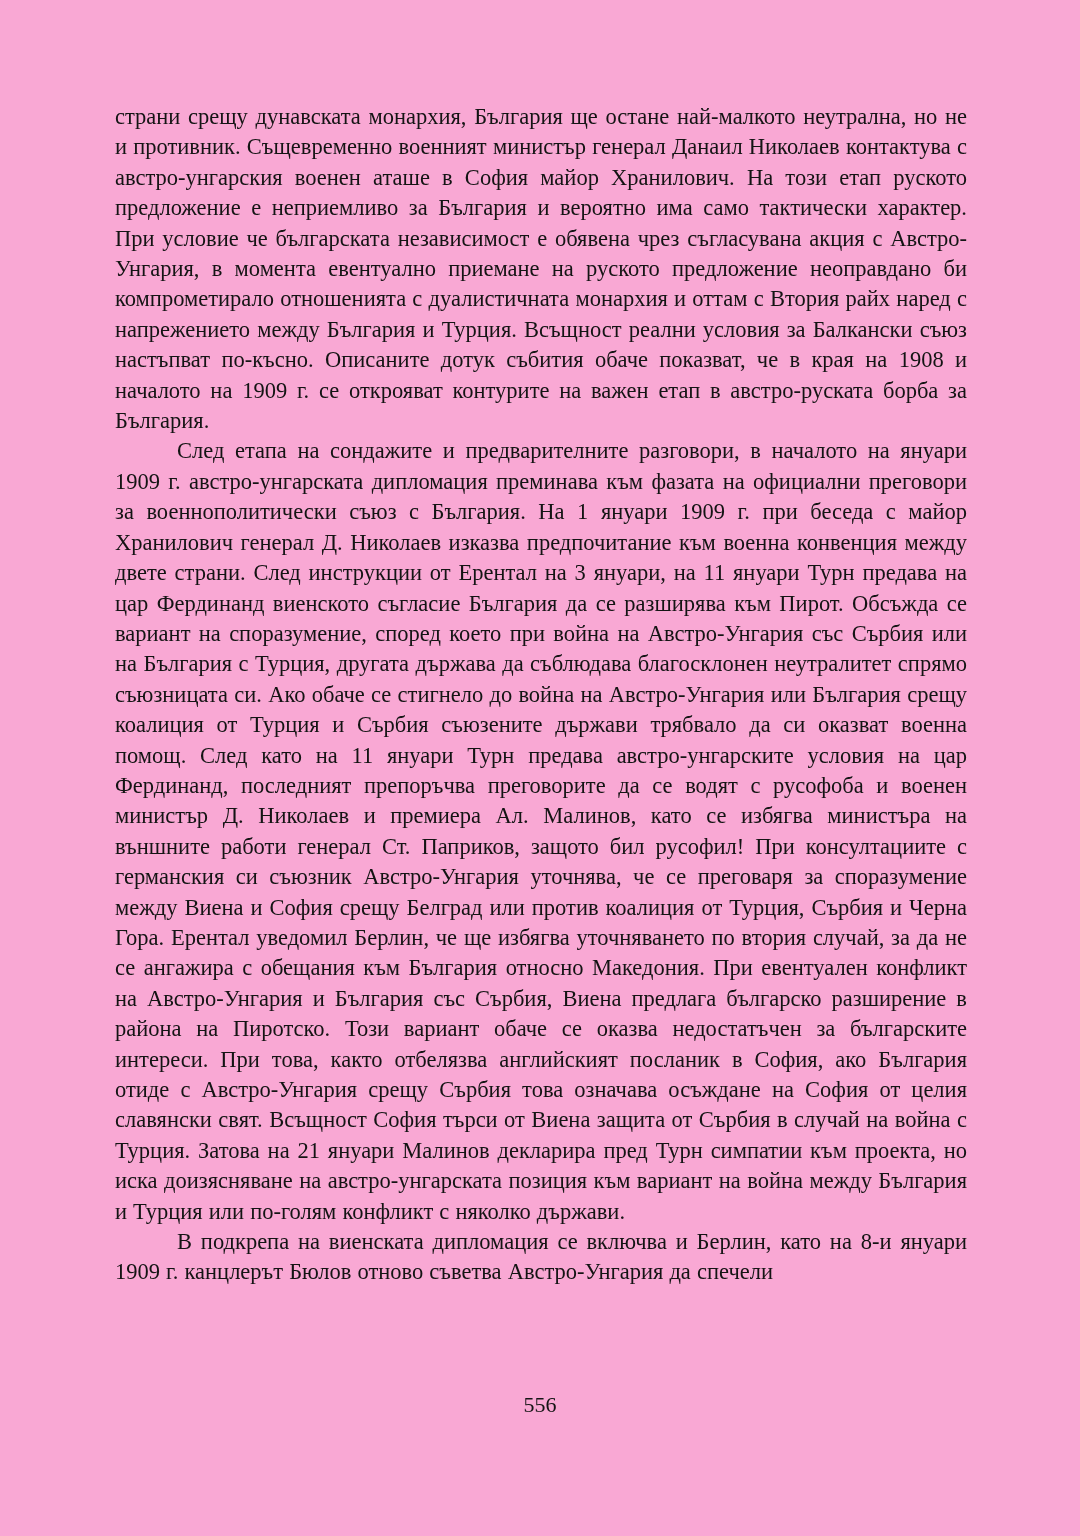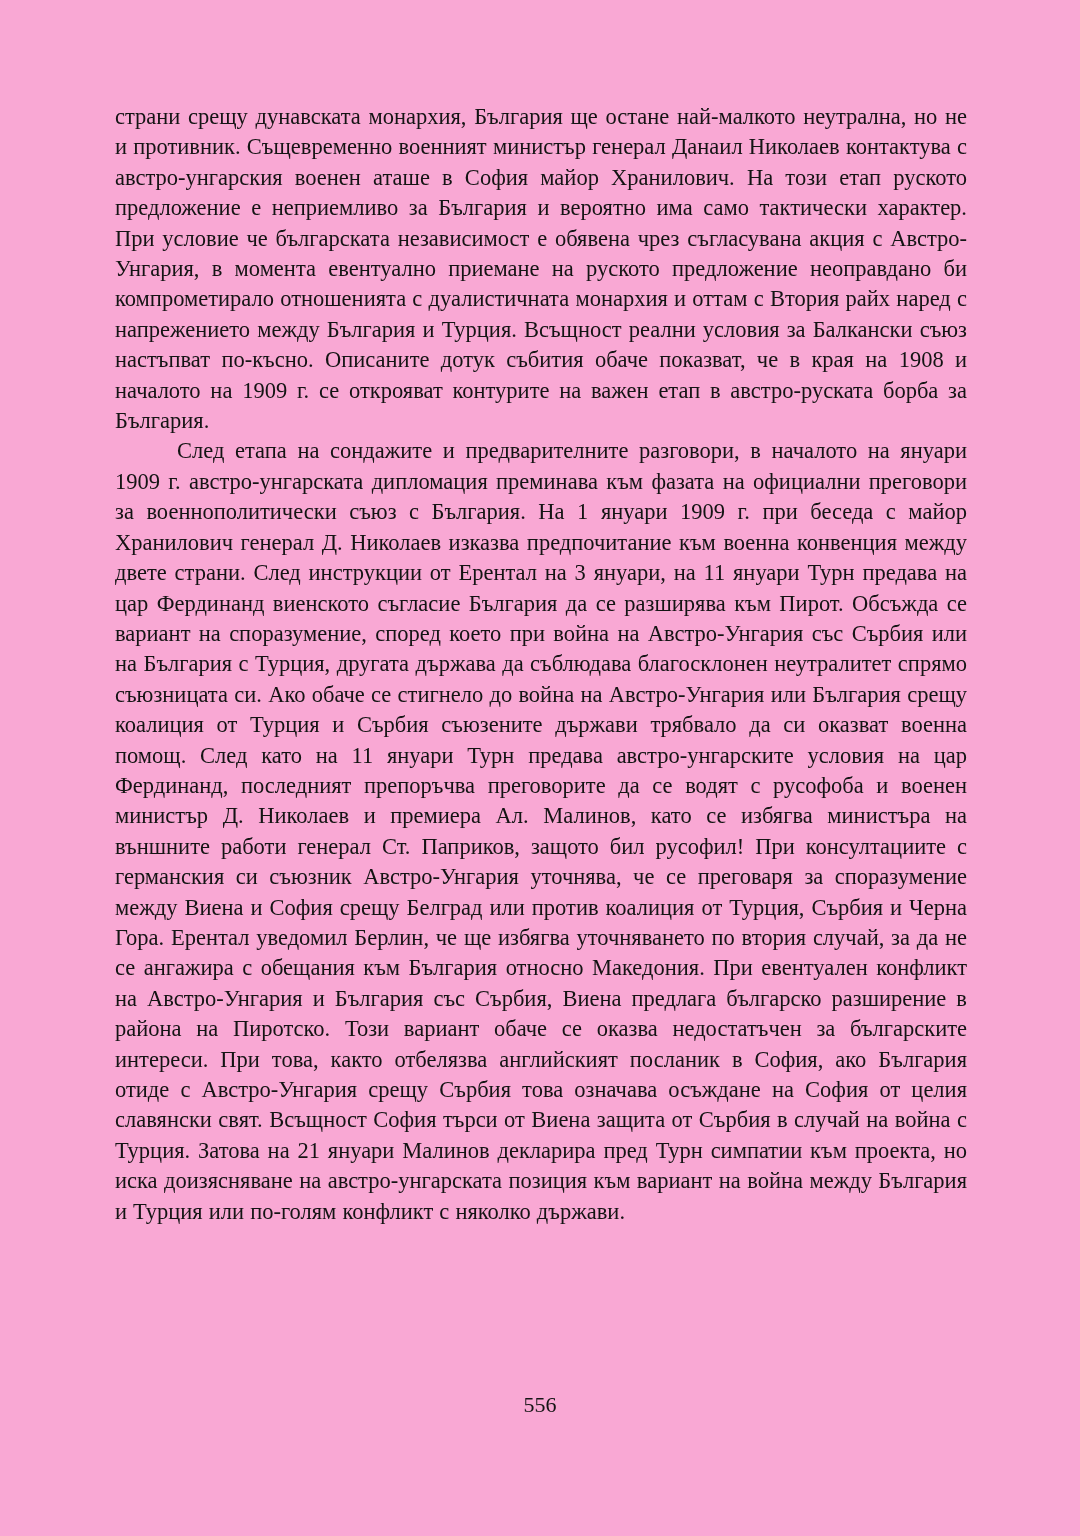--- a/index.html
+++ b/index.html
@@ -45,15 +45,16 @@
     color: #141414;
   }
 </style>
 </head>
 <body>
 
 <div class="page">
   <div class="text-block">
     <p>страни срещу дунавската монархия, България ще остане най-малкото неутрална, но не и противник. Същевременно военният министър генерал Данаил Николаев контактува с австро-унгарския военен аташе в София майор Хранилович. На този етап руското предложение е неприемливо за България и вероятно има само тактически характер. При условие че българската независимост е обявена чрез съгласувана акция с Австро-Унгария, в момента евентуално приемане на руското предложение неоправдано би компрометирало отношенията с дуалистичната монархия и оттам с Втория райх наред с напрежението между България и Турция. Всъщност реални условия за Балкански съюз настъпват по-късно. Описаните дотук събития обаче показват, че в края на 1908 и началото на 1909 г. се открояват контурите на важен етап в австро-руската борба за България.</p>
     <p class="indented">След етапа на сондажите и предварителните разговори, в началото на януари 1909 г. австро-унгарската дипломация преминава към фазата на официални преговори за военнополитически съюз с България. На 1 януари 1909 г. при беседа с майор Хранилович генерал Д. Николаев изказва предпочитание към военна конвенция между двете страни. След инструкции от Ерентал на 3 януари, на 11 януари Турн предава на цар Фердинанд виенското съгласие България да се разширява към Пирот. Обсъжда се вариант на споразумение, според което при война на Австро-Унгария със Сърбия или на България с Турция, другата държава да съблюдава благосклонен неутралитет спрямо съюзницата си. Ако обаче се стигнело до война на Австро-Унгария или България срещу коалиция от Турция и Сърбия съюзените държави трябвало да си оказват военна помощ. След като на 11 януари Турн предава австро-унгарските условия на цар Фердинанд, последният препоръчва преговорите да се водят с русофоба и военен министър Д. Николаев и премиера Ал. Малинов, като се избягва министъра на външните работи генерал Ст. Паприков, защото бил русофил! При консултациите с германския си съюзник Австро-Унгария уточнява, че се преговаря за споразумение между Виена и София срещу Белград или против коалиция от Турция, Сърбия и Черна Гора. Ерентал уведомил Берлин, че ще избягва уточняването по втория случай, за да не се ангажира с обещания към България относно Македония. При евентуален конфликт на Австро-Унгария и България със Сърбия, Виена предлага българско разширение в района на Пиротско. Този вариант обаче се оказва недостатъчен за българските интереси. При това, както отбелязва английският посланик в София, ако България отиде с Австро-Унгария срещу Сърбия това означава осъждане на София от целия славянски свят. Всъщност София търси от Виена защита от Сърбия в случай на война с Турция. Затова на 21 януари Малинов декларира пред Турн симпатии към проекта, но иска доизясняване на австро-унгарската позиция към вариант на война между България и Турция или по-голям конфликт с няколко държави.</p>
+    <p class="indented">В подкрепа на виенската дипломация се включва и Берлин, като на 8-и януари 1909 г. канцлерът Бюлов отново съветва Австро-Унгария да спечели</p>
   </div>
   <div class="page-number">556</div>
 </div>
 
 </body></html>

